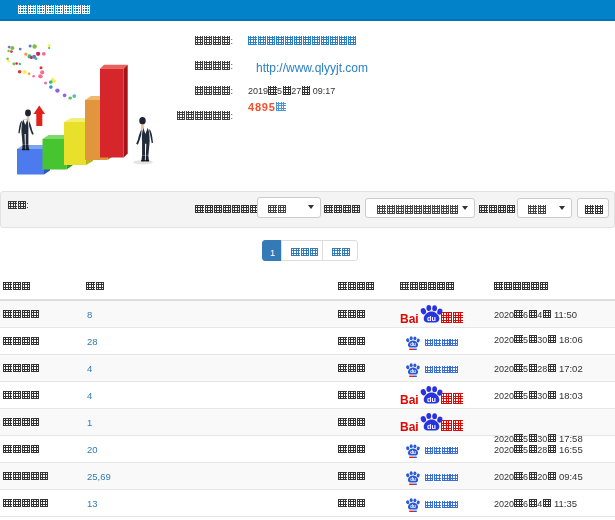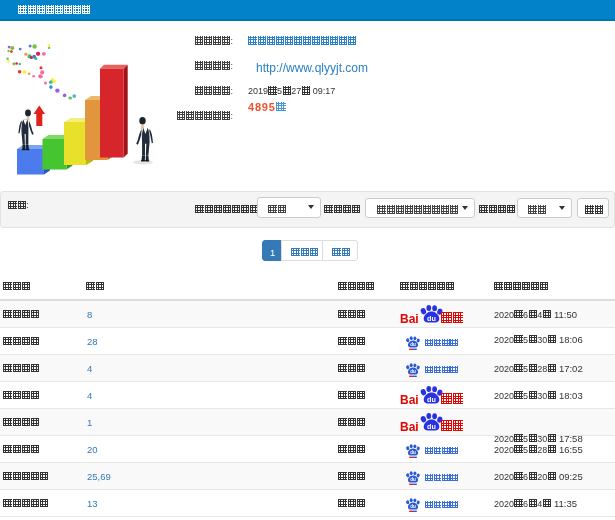--- a/index.html
+++ b/index.html
@@ -257,21 +257,21 @@
 <span class="ab" style="left:405px;top:8px"><span style="display:inline-block"><svg width="16" height="14" viewBox="0 0 16 14" style="vertical-align:top">
 <ellipse cx="2.7" cy="4.3" rx="1.6" ry="2.0" fill="#2c5ad4" transform="rotate(-20 2.7 4.3)"></ellipse>
 <ellipse cx="6.2" cy="2.2" rx="1.5" ry="1.9" fill="#2c5ad4"></ellipse>
 <ellipse cx="9.9" cy="2.3" rx="1.5" ry="1.9" fill="#2c5ad4"></ellipse>
 <ellipse cx="13.2" cy="4.5" rx="1.5" ry="1.9" fill="#2c5ad4" transform="rotate(20 13.2 4.5)"></ellipse>
 <path d="M8 4.4 C10.6 4.4 11.9 6.2 12.7 7.6 C13.5 9.1 12.9 11.6 10.5 11.6 L5.5 11.6 C3.1 11.6 2.5 9.1 3.3 7.6 C4.1 6.2 5.4 4.4 8 4.4 Z" fill="#2c5ad4"></path>
 <text x="8" y="10.4" font-size="4.6" font-weight="bold" fill="#fff" text-anchor="middle" font-family="Liberation Sans,sans-serif">du</text>
 <rect x="4.2" y="12.6" width="3.8" height="1.4" fill="#e32119"></rect>
 <rect x="8" y="12.6" width="3.8" height="1.4" fill="#2c5ad4"></rect>
 </svg><span class="z s7" style="color:#3a6fd8;position:relative;top:2px;margin-left:4px"><i></i><i></i><i></i><i></i></span></span></span>
-<span class="ab td" style="left:494px;top:8px"><span class="z" style="color:#333">2020<i></i>6<i></i>20<i></i></span><span style="color:#333"> 09:25</span></span>
+<span class="ab td" style="left:494px;top:8px"><span class="z" style="color:#333">2020<i></i>6<i></i>20<i></i></span><span style="color:#333"> 09:45</span></span>
 </div>
 <div class="row" style="top:490px">
 <span class="ab z td" style="left:3px;top:8px;color:#333"><i></i><i></i><i></i><i></i><i></i></span>
 <span class="ab td" style="left:87px;top:7.5px;color:#337ab7">13</span>
 <span class="ab z td" style="left:338px;top:8px;color:#333"><i></i><i></i><i></i></span>
 <span class="ab" style="left:405px;top:8px"><span style="display:inline-block"><svg width="16" height="14" viewBox="0 0 16 14" style="vertical-align:top">
 <ellipse cx="2.7" cy="4.3" rx="1.6" ry="2.0" fill="#2c5ad4" transform="rotate(-20 2.7 4.3)"></ellipse>
 <ellipse cx="6.2" cy="2.2" rx="1.5" ry="1.9" fill="#2c5ad4"></ellipse>
 <ellipse cx="9.9" cy="2.3" rx="1.5" ry="1.9" fill="#2c5ad4"></ellipse>
 <ellipse cx="13.2" cy="4.5" rx="1.5" ry="1.9" fill="#2c5ad4" transform="rotate(20 13.2 4.5)"></ellipse>

